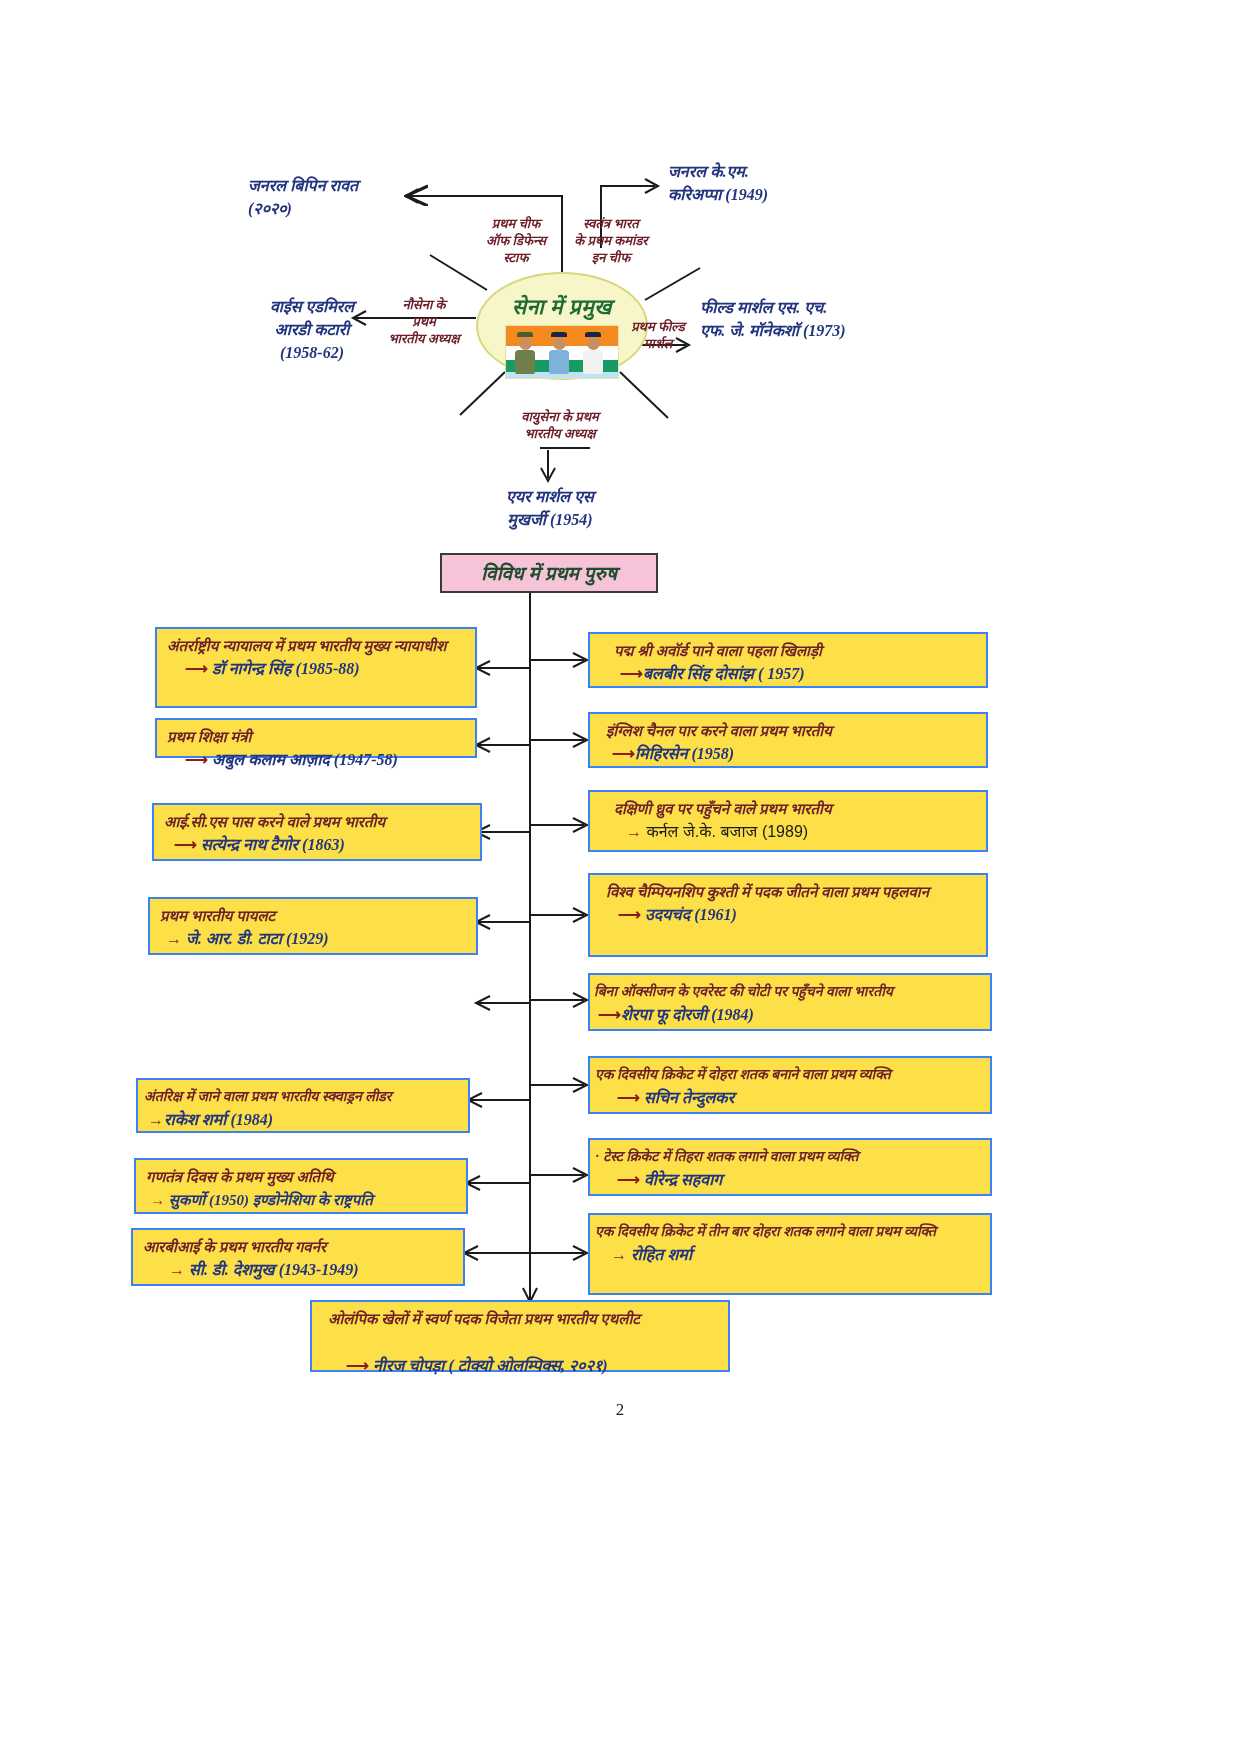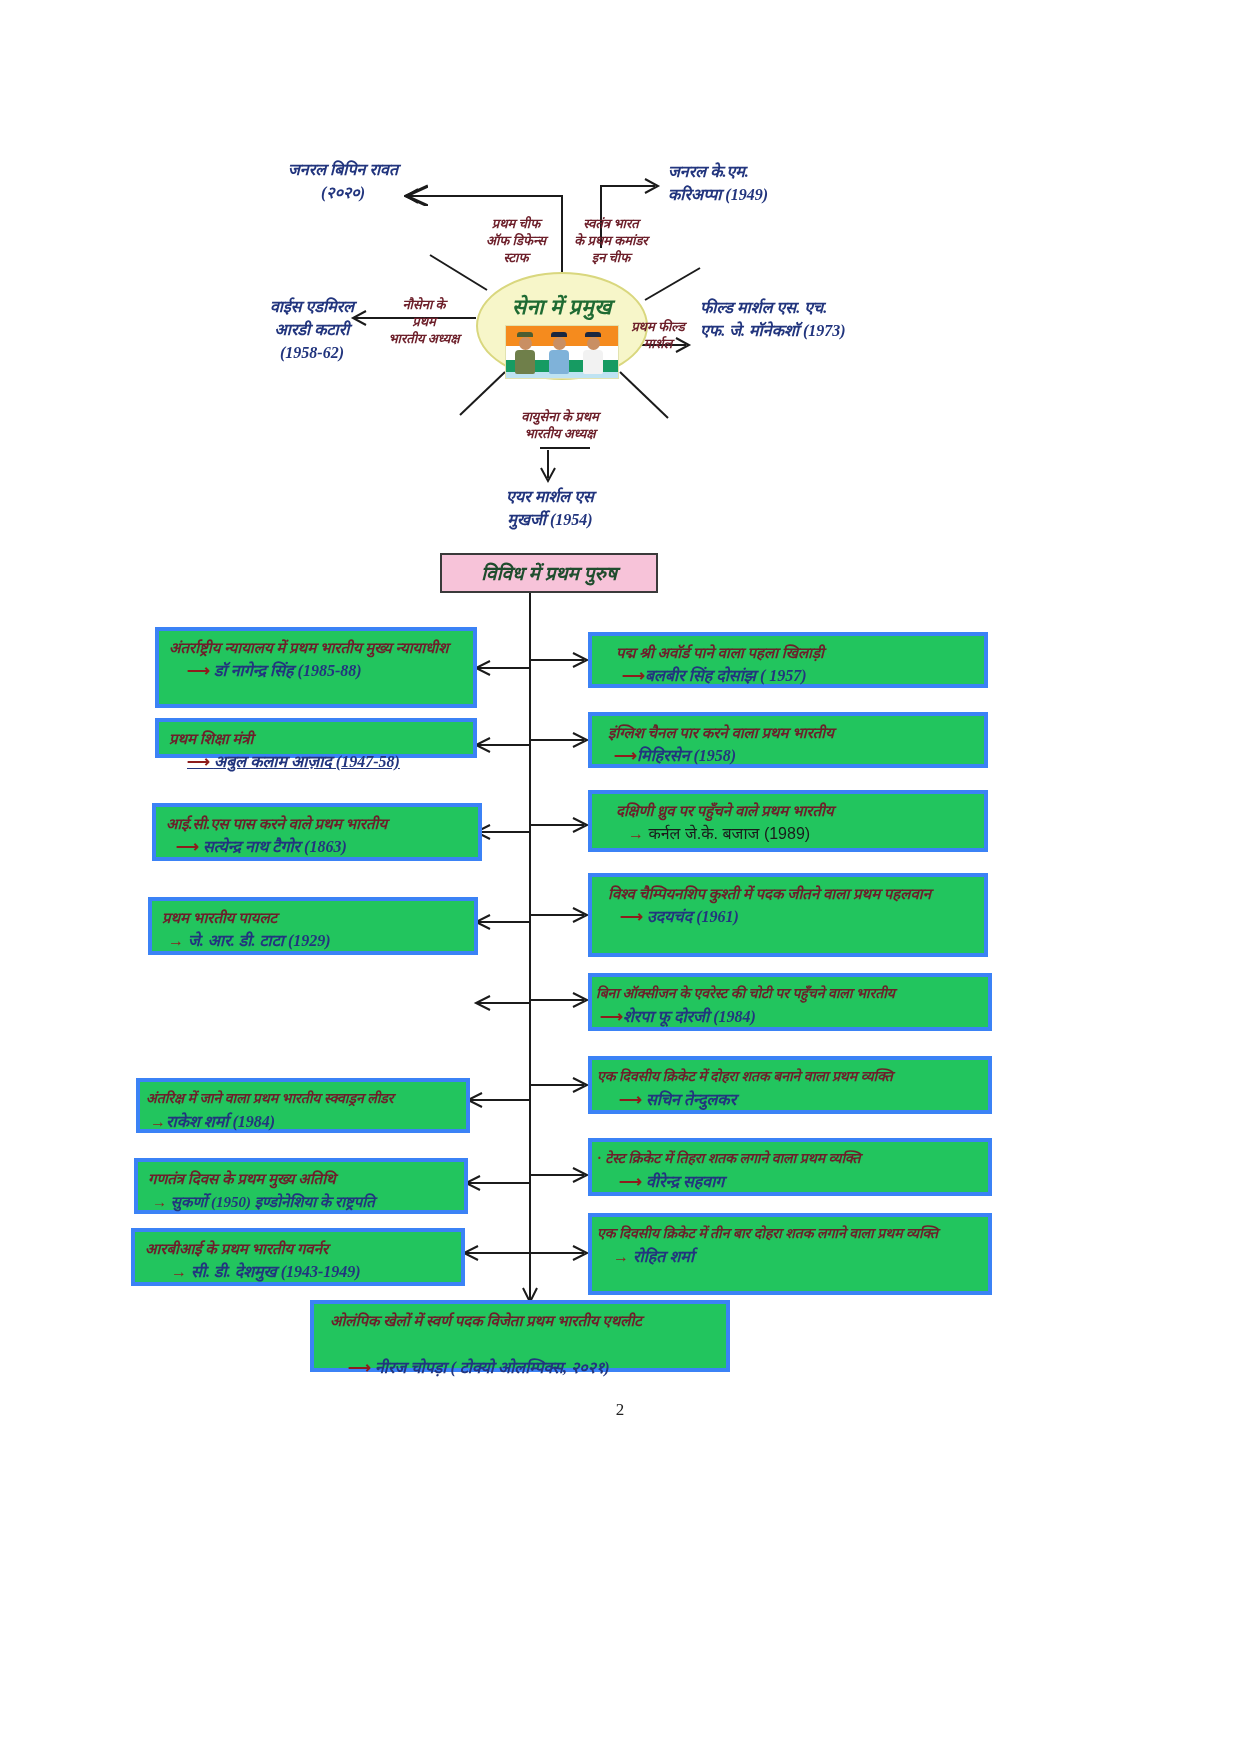--- a/index.html
+++ b/index.html
@@ -62,21 +62,21 @@
     position:absolute;left:440px;top:553px;width:218px;height:40px;
     background:#f7c3d9;border:2px solid #3a3a3a;box-sizing:border-box;
     display:flex;align-items:center;justify-content:center;
   }
   .pink-box span{
     font-size:19px;font-style:italic;font-weight:bold;color:#1f4d2e;white-space:nowrap;
   }
 
   
   .ybox{
-    position:absolute;background:#22c55e;border:4px solid #3b82f6;
+    position:absolute;background:#fde047;border:2px solid #3b82f6;
     box-sizing:border-box;padding:6px 8px 5px 10px;
   }
   .l1{font-size:15px;font-style:italic;font-weight:bold;color:#6d1f2a;line-height:22px;}
   .l2{font-size:16px;font-style:italic;font-weight:bold;color:#22357e;line-height:24px;}
   .arw{color:#8d1d1d;font-weight:bold;font-style:normal;}
   .typed{font-style:normal;font-family:"Liberation Sans",sans-serif;font-weight:normal;color:#1b1b1b;}
 
   
   svg.wires{position:absolute;left:0;top:0;width:1240px;height:1755px;pointer-events:none;}
 
@@ -192,21 +192,21 @@
 के प्रथम कमांडर
 इन चीफ</div>
   <div class="mm-label" style="left:370px;top:296px;width:108px;">नौसेना के
 प्रथम
 भारतीय अध्यक्ष</div>
   <div class="mm-label" style="left:618px;top:318px;width:80px;">प्रथम फील्ड
 मार्शल</div>
   <div class="mm-label" style="left:460px;top:408px;width:200px;">वायुसेना के प्रथम
 भारतीय अध्यक्ष</div>
 
-  <div class="mm-leaf" style="left:248px;top:158px;width:190px;text-align:center;">जनरल बिपिन रावत
+  <div class="mm-leaf" style="left:248px;top:174px;width:190px;">जनरल बिपिन रावत
 (२०२०)</div>
   <div class="mm-leaf" style="left:668px;top:160px;width:200px;">जनरल के.एम.
 करिअप्पा (1949)</div>
   <div class="mm-leaf" style="left:232px;top:295px;width:160px;text-align:center;">वाईस एडमिरल
 आरडी कटारी
 (1958-62)</div>
   <div class="mm-leaf" style="left:700px;top:296px;width:240px;">फील्ड मार्शल एस. एच.
 एफ. जे. मॉनेकशॉ (1973)</div>
   <div class="mm-leaf" style="left:440px;top:485px;width:220px;text-align:center;">एयर मार्शल एस
 मुखर्जी (1954)</div>
@@ -218,21 +218,21 @@
   <div class="ybox" style="left:155px;top:627px;width:322px;height:81px;">
     <div class="l1">अंतर्राष्ट्रीय न्यायालय में प्रथम भारतीय मुख्य
 न्यायाधीश</div>
     <div class="l2" style="padding-left:18px;">
       <span class="arw">⟶ </span><span>डॉ नागेन्द्र सिंह (1985-88)</span>
     </div>
   </div>
 
   <div class="ybox" style="left:155px;top:718px;width:322px;height:40px;">
     <div class="l1">प्रथम शिक्षा मंत्री</div>
-    <div class="l2" style="padding-left:18px;text-decoration:underline;">
+    <div class="l2" style="padding-left:18px;">
       <span class="arw">⟶ </span><span>अबुल कलाम आज़ाद (1947-58)</span>
     </div>
   </div>
 
   <div class="ybox" style="left:152px;top:803px;width:330px;height:58px;">
     <div class="l1">आई.सी.एस पास करने वाले प्रथम भारतीय</div>
     <div class="l2" style="padding-left:10px;">
       <span class="arw">⟶ </span><span>सत्येन्द्र नाथ टैगोर (1863)</span>
     </div>
   </div>

